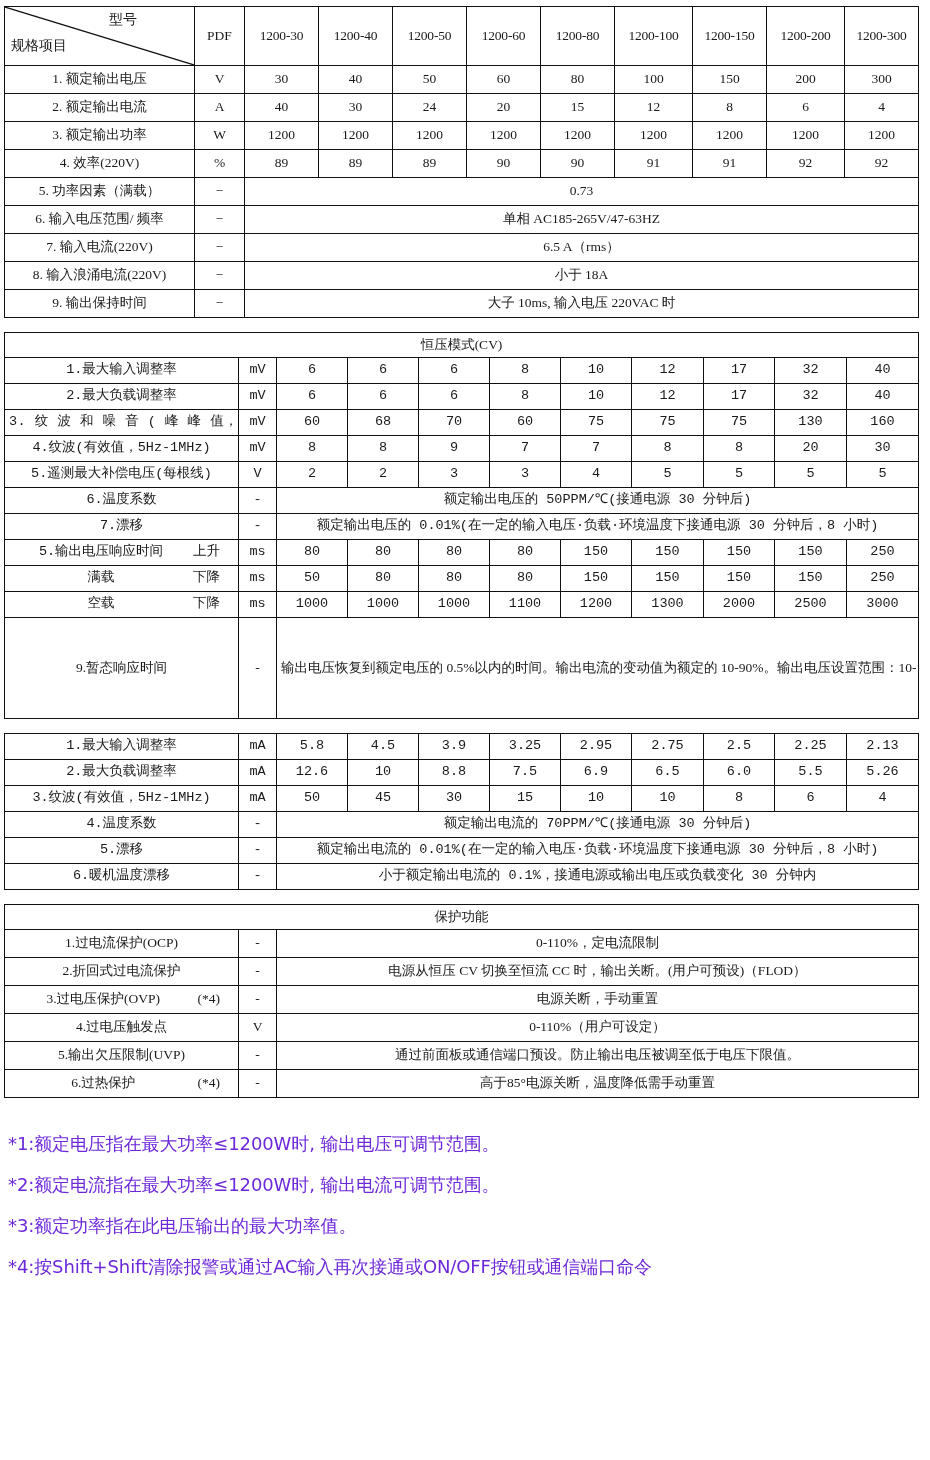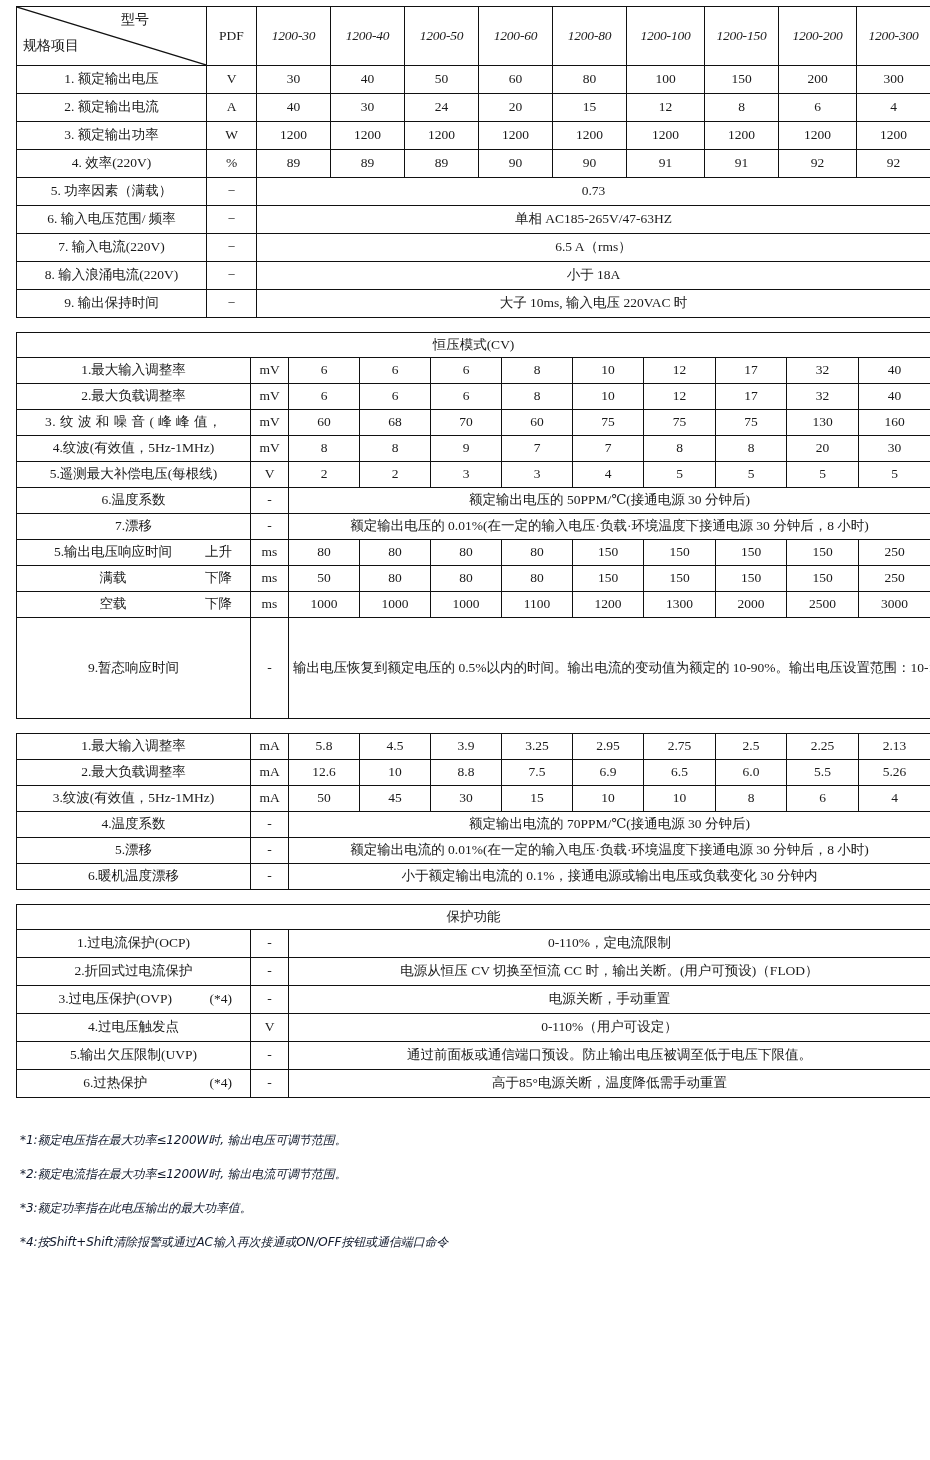--- a/index.html
+++ b/index.html
@@ -12,21 +12,21 @@
     height: 1460px;
     font-family: "Liberation Serif", "DejaVu Serif", serif;
     color: #1a1a1a;
     -webkit-font-smoothing: antialiased;
   }
   .page {
     position: relative;
     width: 866px;
     height: 1460px;
     box-sizing: border-box;
-    padding: 6px 8px 0 16px;
+    padding: 6px 8px 0 4px;
   }
 
   table.spec {
     border-collapse: collapse;
     table-layout: fixed;
     width: 914px;
     border: 1.6px solid #111;
   }
   table.spec td, table.spec th {
     border: 1px solid #111;
@@ -50,21 +50,20 @@
     font-size: 13.5px;
     white-space: nowrap;
     margin-top: 46px;
   }
   td.unit {
     font-size: 13px;
   }
   td.model {
     font-size: 13.5px;
     letter-spacing: -0.2px;
-    font-style: italic;
   }
 
   
   td.corner {
     position: relative;
     height: 58px;
     padding: 0;
     text-align: left;
   }
   td.corner .diag {
@@ -115,35 +114,34 @@
     vertical-align: middle;
   }
   td.tall-label {
     text-align: left;
     padding-left: 5px;
     font-size: 13.5px;
     vertical-align: middle;
   }
 
   .r { height: 28px; }
-  .r-sm { height: 26px; }
+  .r-sm { height: 26px; font-family: Liberation Mono, monospace; }
 
   
   .notes {
     margin-top: 34px;
     padding-left: 4px;
   }
   .notes .note {
     font-family: "DejaVu Sans", "Liberation Sans", sans-serif;
-    font-size: 12px;
-    color: #0f172a;
+    font-size: 18px;
+    color: #6d28d9;
     margin-bottom: 17px;
     letter-spacing: -0.1px;
     white-space: nowrap;
-    font-style: italic;
   }
 </style>
 </head>
 <body>
 
 <div class="page">
 
   <table class="spec">
     <colgroup>
       <col style="width:190px">

